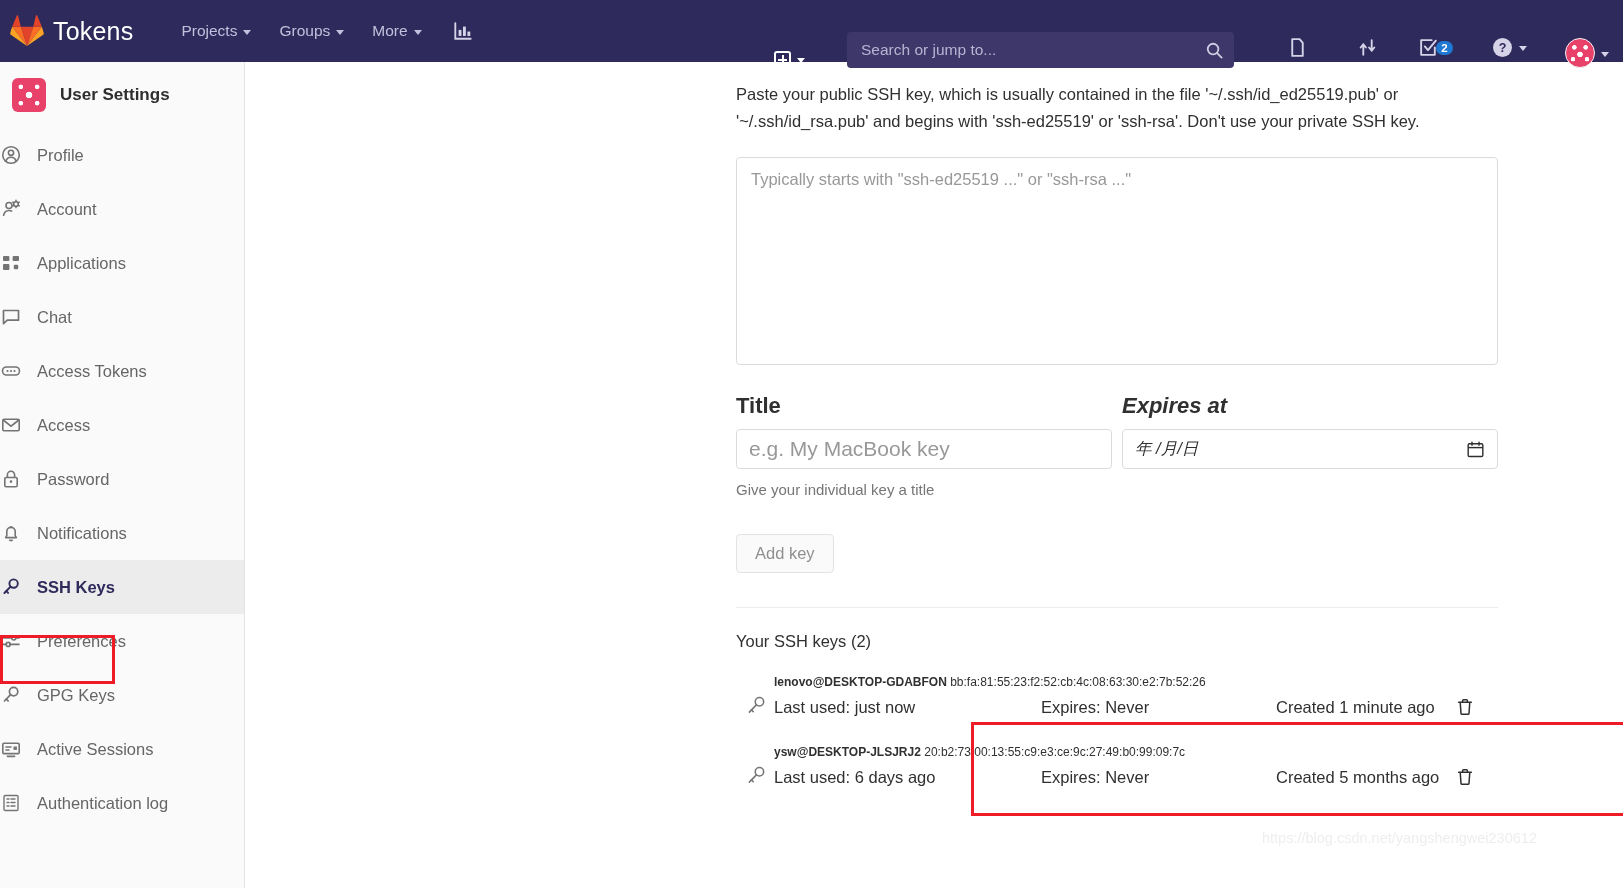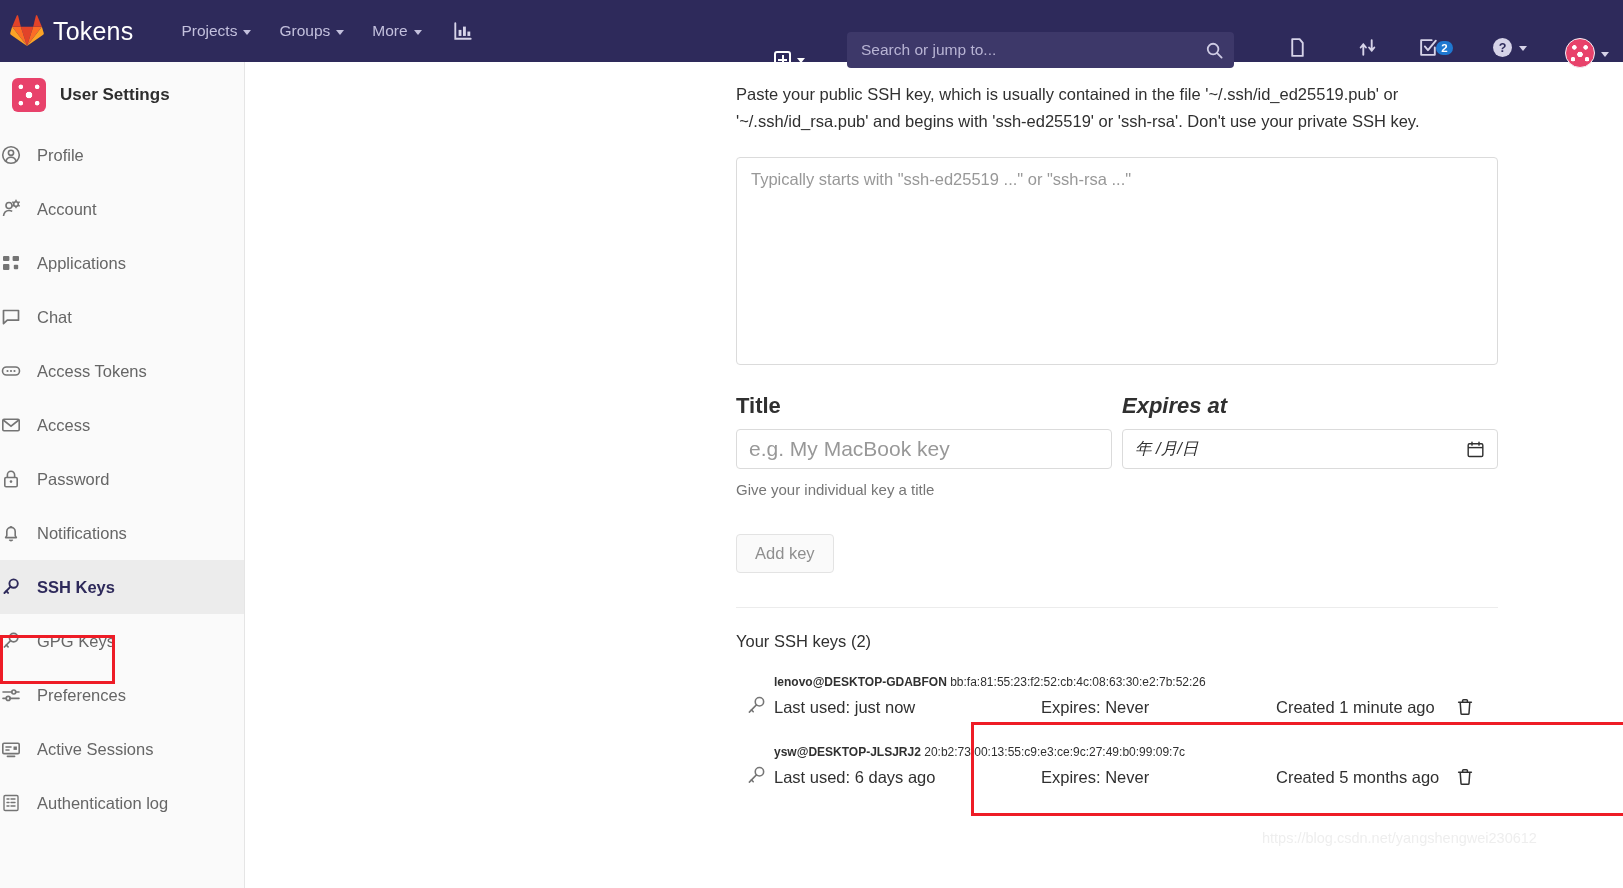--- a/index.html
+++ b/index.html
@@ -409,39 +409,39 @@
         <circle cx="12.6" cy="6.6" r="4.2"></circle>
         <path d="M9.6 9.6 L3.4 16" stroke-linecap="round"></path>
         <path d="M5.3 14.1 L7.1 15.9" stroke-linecap="round"></path>
       </svg>
     </span>
     <span>SSH Keys</span>
   </div>
 
   <div class="sb-item">
     <span class="sb-ico">
+      <svg width="20" height="20" viewBox="0 0 20 20" fill="none" stroke="currentColor" stroke-width="1.6">
+        <path d="M2 7 H11 M14.4 7 H18" stroke-linecap="round"></path>
+        <circle cx="12.8" cy="7" r="2"></circle>
+        <path d="M2 13.4 H5.4 M8.8 13.4 H18" stroke-linecap="round"></path>
+        <circle cx="7.2" cy="13.4" r="2"></circle>
+      </svg>
+    </span>
+    <span>Preferences</span>
+  </div>
+
+  <div class="sb-item">
+    <span class="sb-ico">
       <svg width="20" height="20" viewBox="0 0 20 20" fill="none" stroke="currentColor" stroke-width="1.7">
         <circle cx="12.6" cy="6.6" r="4.2"></circle>
         <path d="M9.6 9.6 L3.4 16" stroke-linecap="round"></path>
         <path d="M5.3 14.1 L7.1 15.9" stroke-linecap="round"></path>
       </svg>
     </span>
     <span>GPG Keys</span>
-  </div>
-
-  <div class="sb-item">
-    <span class="sb-ico">
-      <svg width="20" height="20" viewBox="0 0 20 20" fill="none" stroke="currentColor" stroke-width="1.6">
-        <path d="M2 7 H11 M14.4 7 H18" stroke-linecap="round"></path>
-        <circle cx="12.8" cy="7" r="2"></circle>
-        <path d="M2 13.4 H5.4 M8.8 13.4 H18" stroke-linecap="round"></path>
-        <circle cx="7.2" cy="13.4" r="2"></circle>
-      </svg>
-    </span>
-    <span>Preferences</span>
   </div>
 
   <div class="sb-item">
     <span class="sb-ico">
       <svg width="20" height="20" viewBox="0 0 20 20" fill="none" stroke="currentColor" stroke-width="1.6">
         <rect x="1.8" y="4.2" width="16.4" height="10.4" rx="1.2"></rect>
         <path d="M6.4 17.4 H13.6" stroke-linecap="round"></path>
         <path d="M5 8 H10 M5 11 H8" stroke-linecap="round"></path>
         <rect x="12.5" y="7.5" width="3.4" height="3.4" fill="currentColor" stroke="none"></rect>
       </svg>

